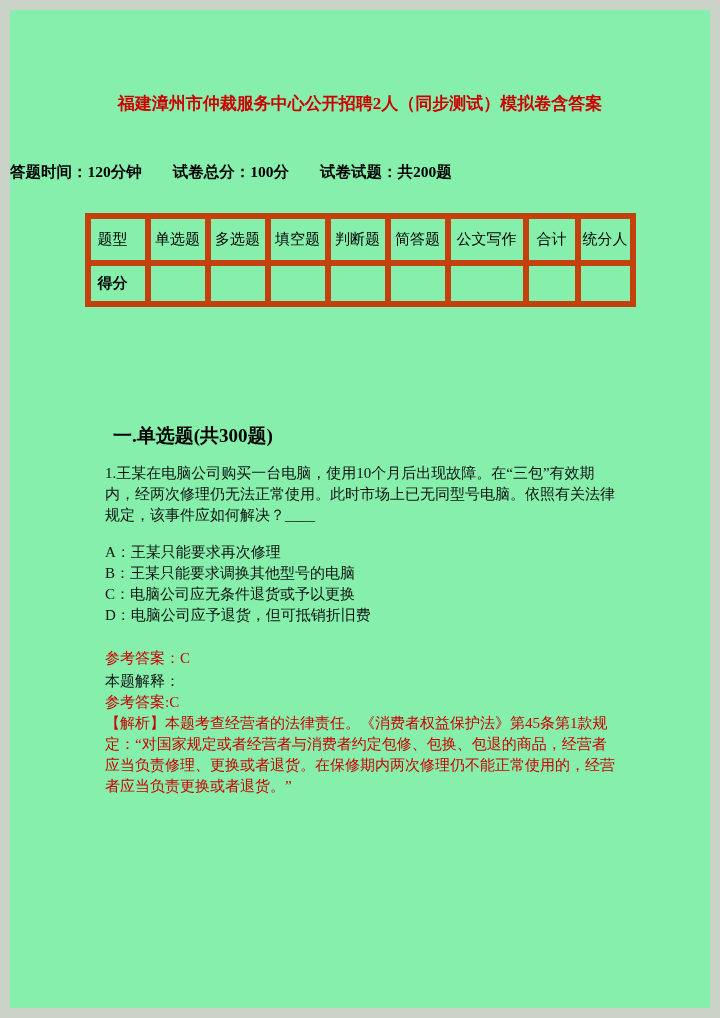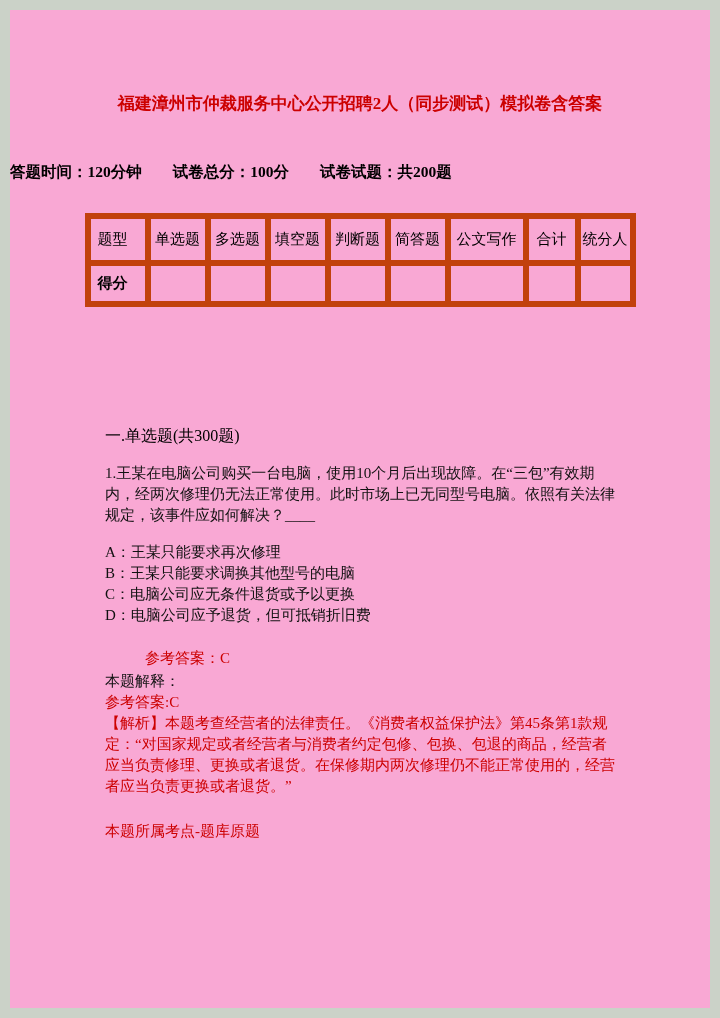--- a/index.html
+++ b/index.html
@@ -9,21 +9,21 @@
   body {
     width: 720px;
     height: 1018px;
     background: #cbd2c8;
     font-family: "Liberation Serif", "DejaVu Serif", serif;
   }
   .page {
     width: 700px;
     height: 998px;
     margin: 10px auto;
-    background: #f9a8d4;
+    background: #86efac;
     box-sizing: border-box;
     padding-top: 82px;
     overflow: hidden;
   }
   .doc-title {
     margin: 0;
     text-align: center;
     color: #cc0000;
     font-size: 17px;
     font-weight: bold;
@@ -54,36 +54,36 @@
   .score-table td.first {
     text-align: left;
     padding-left: 7px;
   }
   .score-table tr.hdr td { height: 41px; }
   .score-table tr.score td { height: 35px; font-weight: bold; }
   .content {
     margin: 0 95px;
   }
   .section-heading {
-    margin: 118px 0 0 0;
-    font-size: 16px;
-    font-weight: normal;
+    margin: 118px 0 0 8px;
+    font-size: 19px;
+    font-weight: bold;
     color: #000000;
     line-height: 22px;
   }
   .body-text {
     font-size: 15px;
     line-height: 21px;
     color: #111111;
     margin: 0;
   }
   .stem { margin-top: 16px; }
   .opt-first { margin-top: 16px; }
   .red { color: #cc0000; }
-  .gap-lg { margin-top: 22px; margin-left: 40px; }
+  .gap-lg { margin-top: 22px; }
   .gap-sm { margin-top: 2px; }
   .source-note { margin-top: 24px; }
 </style>
 </head>
 <body>
 
 <div class="page">
 
   <h1 class="doc-title">福建漳州市仲裁服务中心公开招聘2人（同步测试）模拟卷含答案</h1>
 
@@ -139,17 +139,16 @@
     <p class="body-text">D：电脑公司应予退货，但可抵销折旧费</p>
 
     <p class="body-text red gap-lg">参考答案：C</p>
 
     <p class="body-text gap-sm">本题解释：</p>
 
     <p class="body-text red">参考答案:C</p>
 
     <p class="body-text red">【解析】本题考查经营者的法律责任。《消费者权益保护法》第45条第1款规定：“对国家规定或者经营者与消费者约定包修、包换、包退的商品，经营者应当负责修理、更换或者退货。在保修期内两次修理仍不能正常使用的，经营者应当负责更换或者退货。”</p>
 
-    <p class="body-text red source-note">本题所属考点-题库原题</p>
 
   </div>
 
 </div>
 
 </body></html>

